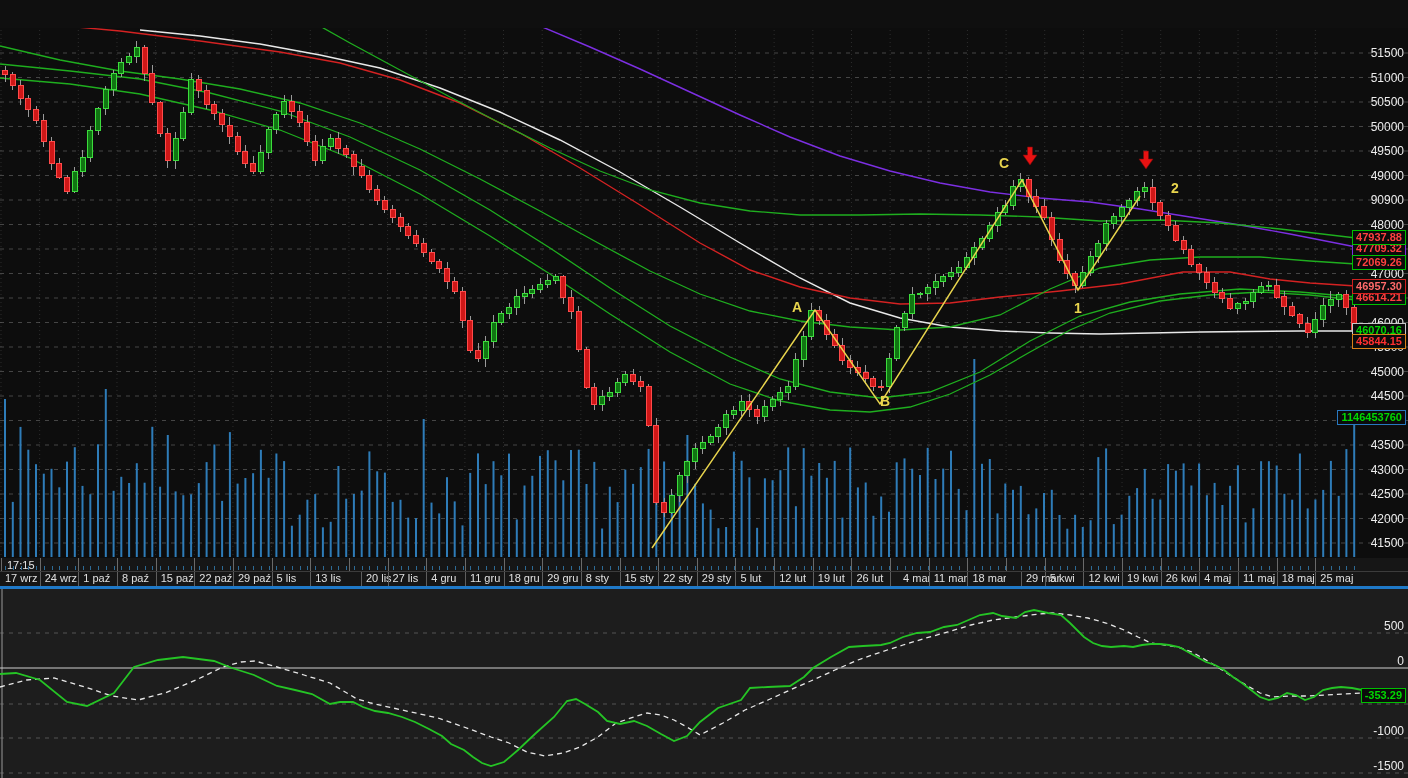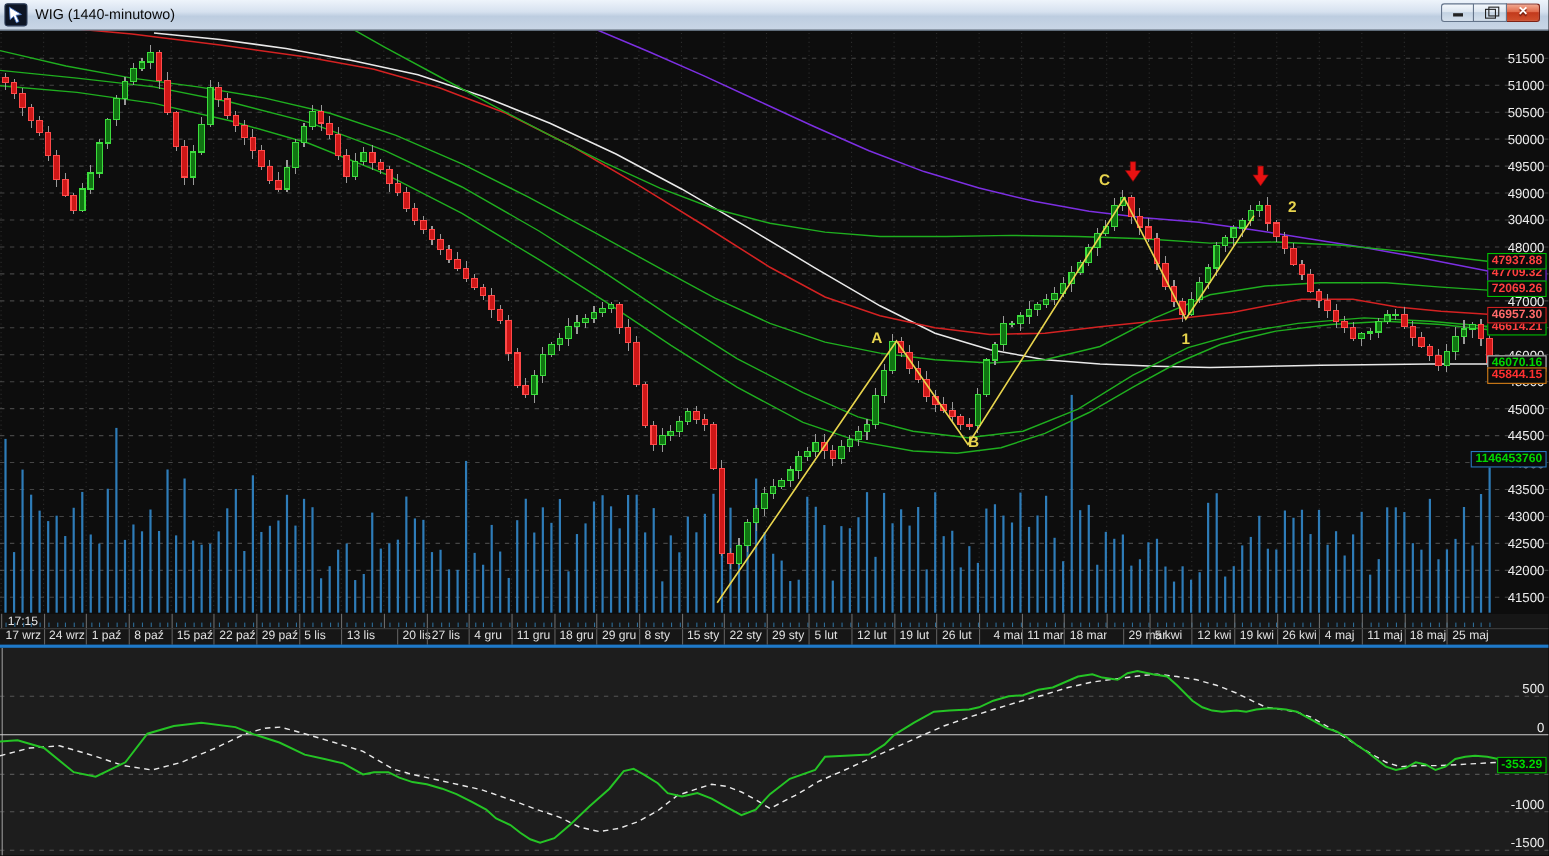--- a/index.html
+++ b/index.html
@@ -40,37 +40,20 @@
   .date-cell{position:absolute;top:0;height:14px;font-size:11px;color:#e0e0e0;line-height:13px;
     padding-left:4px;box-sizing:border-box;border-left:1px solid #5f5f5f;white-space:nowrap;overflow:hidden;}
   .sep-blue{position:absolute;left:0;top:586px;width:1408px;height:3px;background:#1f79c8;}
   .macd-panel{position:absolute;left:0;top:589px;width:1408px;height:189px;background:#1d1d1d;}
 </style>
 </head>
 <body>
 
 <div class="stage">
 
-  <div class="titlebar">
-    <div class="app-icon">
-      <svg width="17" height="17" viewBox="0 0 17 17">
-        <path d="M2.5 1.5 L13.5 8.2 L8.6 8.9 L11.2 14.6 L8.9 15.6 L6.4 10.0 L3.2 12.8 Z" fill="#ffffff" stroke="#4a78c8" stroke-width="0.8"></path>
-      </svg>
-    </div>
-    <div class="win-title">WIG (1440-minutowo)</div>
-    <div class="win-buttons">
-      <div class="wbtn minb">
-          <span class="glyph-min"></span>
-        </div>
-      <div class="wbtn maxb">
-          <span class="glyph-restore"></span>
-        </div>
-      <div class="wbtn closeb"><span>✕</span></div>
-    </div>
-  </div>
 
   <div class="price-panel">
     <svg id="price-svg" width="1408" height="530">
         <line x1="1" y1="2" x2="1" y2="529" stroke="#2d2d2d" stroke-dasharray="1 3"></line>
         <line x1="39.657" y1="2" x2="39.657" y2="529" stroke="#2d2d2d" stroke-dasharray="1 3"></line>
         <line x1="78.314" y1="2" x2="78.314" y2="529" stroke="#2d2d2d" stroke-dasharray="1 3"></line>
         <line x1="116.97099999999999" y1="2" x2="116.97099999999999" y2="529" stroke="#2d2d2d" stroke-dasharray="1 3"></line>
         <line x1="155.628" y1="2" x2="155.628" y2="529" stroke="#2d2d2d" stroke-dasharray="1 3"></line>
         <line x1="194.28499999999997" y1="2" x2="194.28499999999997" y2="529" stroke="#2d2d2d" stroke-dasharray="1 3"></line>
         <line x1="232.94199999999998" y1="2" x2="232.94199999999998" y2="529" stroke="#2d2d2d" stroke-dasharray="1 3"></line>
@@ -666,21 +649,21 @@
         <path d="M 1027.5 119 h5 v8 h4.5 l-7,10 l-7,-10 h4.5 z" fill="#e81212" stroke="#7a0a0a" stroke-width="0.6"></path>
         <path d="M 1143.5 123 h5 v8 h4.5 l-7,10 l-7,-10 h4.5 z" fill="#e81212" stroke="#7a0a0a" stroke-width="0.6"></path>
       </svg>
     <div id="price-labels">
         <div class="ticklabel" style="top: 18px;">51500</div>
         <div class="ticklabel" style="top: 42.5px;">51000</div>
         <div class="ticklabel" style="top: 67px;">50500</div>
         <div class="ticklabel" style="top: 91.5px;">50000</div>
         <div class="ticklabel" style="top: 116px;">49500</div>
         <div class="ticklabel" style="top: 140.5px;">49000</div>
-        <div class="ticklabel" style="top: 165px;">30400</div>
+        <div class="ticklabel" style="top: 165px;">90900</div>
         <div class="ticklabel" style="top: 189.5px;">48000</div>
         <div class="ticklabel" style="top: 214px;">47500</div>
         <div class="ticklabel" style="top: 238.5px;">47000</div>
         <div class="ticklabel" style="top: 263px;">46500</div>
         <div class="ticklabel" style="top: 287.5px;">46000</div>
         <div class="ticklabel" style="top: 312px;">45500</div>
         <div class="ticklabel" style="top: 336.5px;">45000</div>
         <div class="ticklabel" style="top: 361px;">44500</div>
         <div class="ticklabel" style="top: 385.5px;">44000</div>
         <div class="ticklabel" style="top: 410px;">43500</div>

